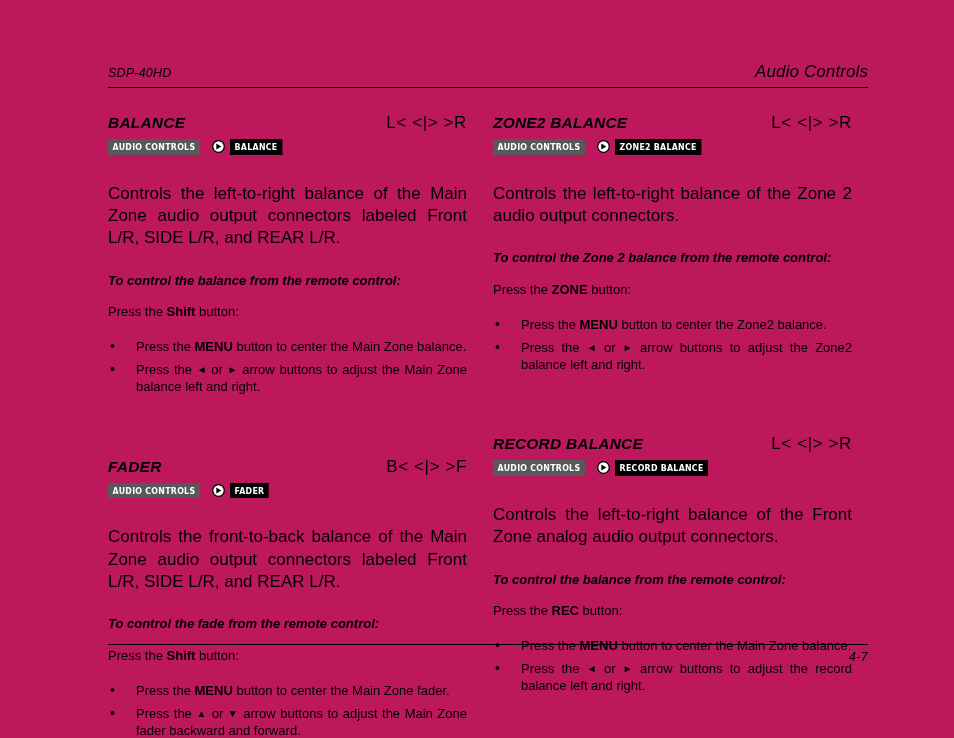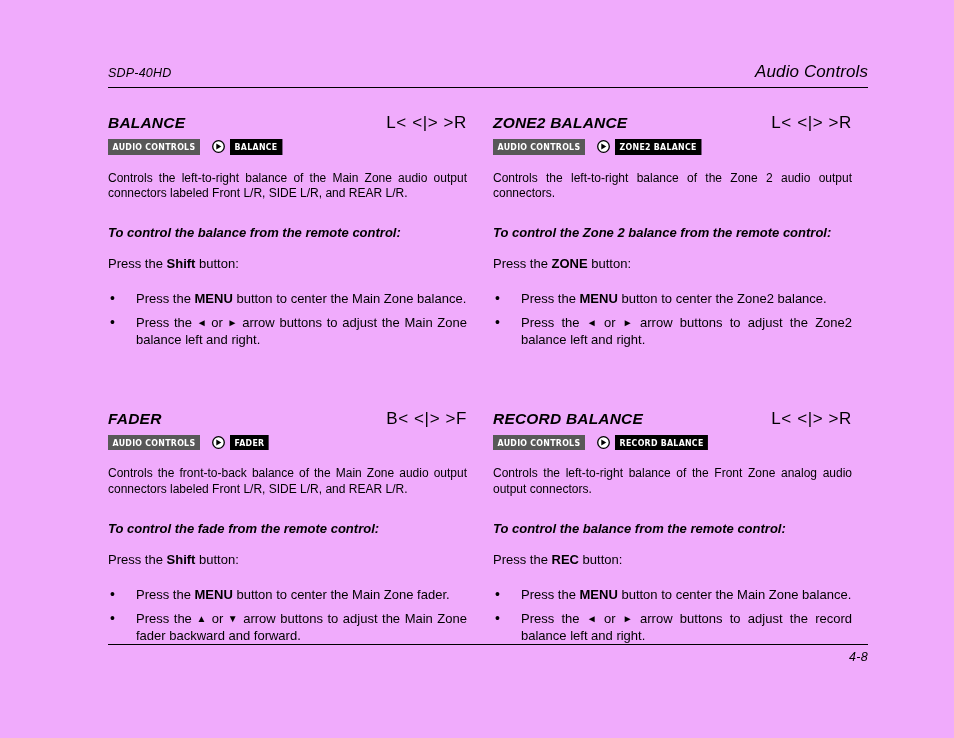--- a/index.html
+++ b/index.html
@@ -8,21 +8,21 @@
     background: #ffffff;
   }
   body {
     font-family: "Liberation Sans", sans-serif;
     color: #000000;
   }
   .page {
     position: relative;
     width: 954px;
     height: 738px;
-    background: #f0abfc;
+    background: #be185d;
     overflow: hidden;
   }
   .content {
     position: absolute;
     left: 108px;
     top: 62px;
     width: 760px;
   }
 
   
@@ -98,23 +98,23 @@
     display: inline-flex;
     align-items: center;
     justify-content: center;
     margin: 0 5px 0 4px;
     flex: none;
   }
   .crumb-sep svg { display: block; }
 
   
   p.body {
-    font-size: 12px;
+    font-size: 17px;
     line-height: 1.32;
-    margin: 16px 0 0 0;
+    margin: 28px 0 0 0;
     text-align: justify;
   }
   p.lead {
     font-size: 13px;
     line-height: 1.32;
     margin: 22px 0 0 0;
     font-weight: bold;
     font-style: italic;
   }
   p.press {
@@ -315,16 +315,16 @@
             </li>
           </ul>
         </div>
 
       </div>
 
     </div>
   </div>
 
   <div class="footer">
-    <div class="folio">4-8</div>
+    <div class="folio">4-7</div>
   </div>
 
 </div>
 
 </body></html>

